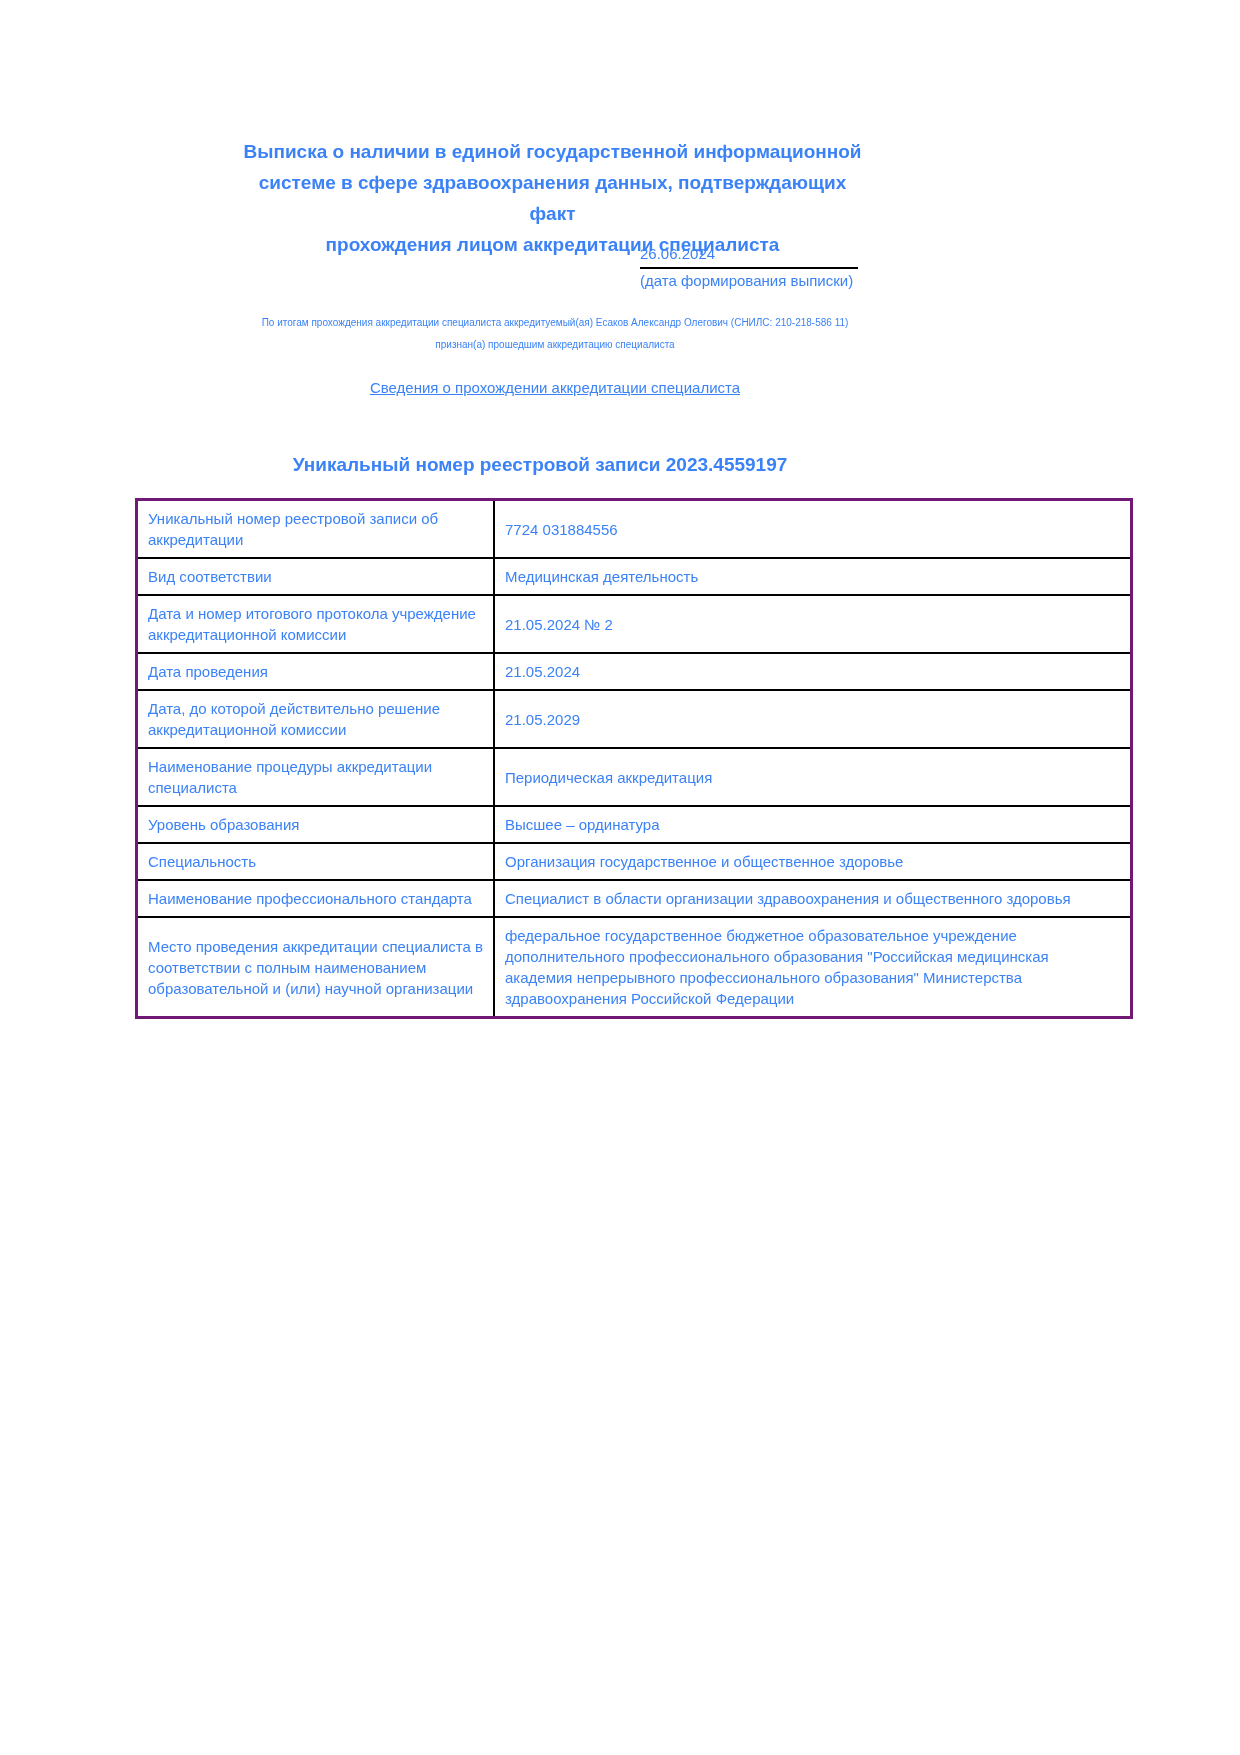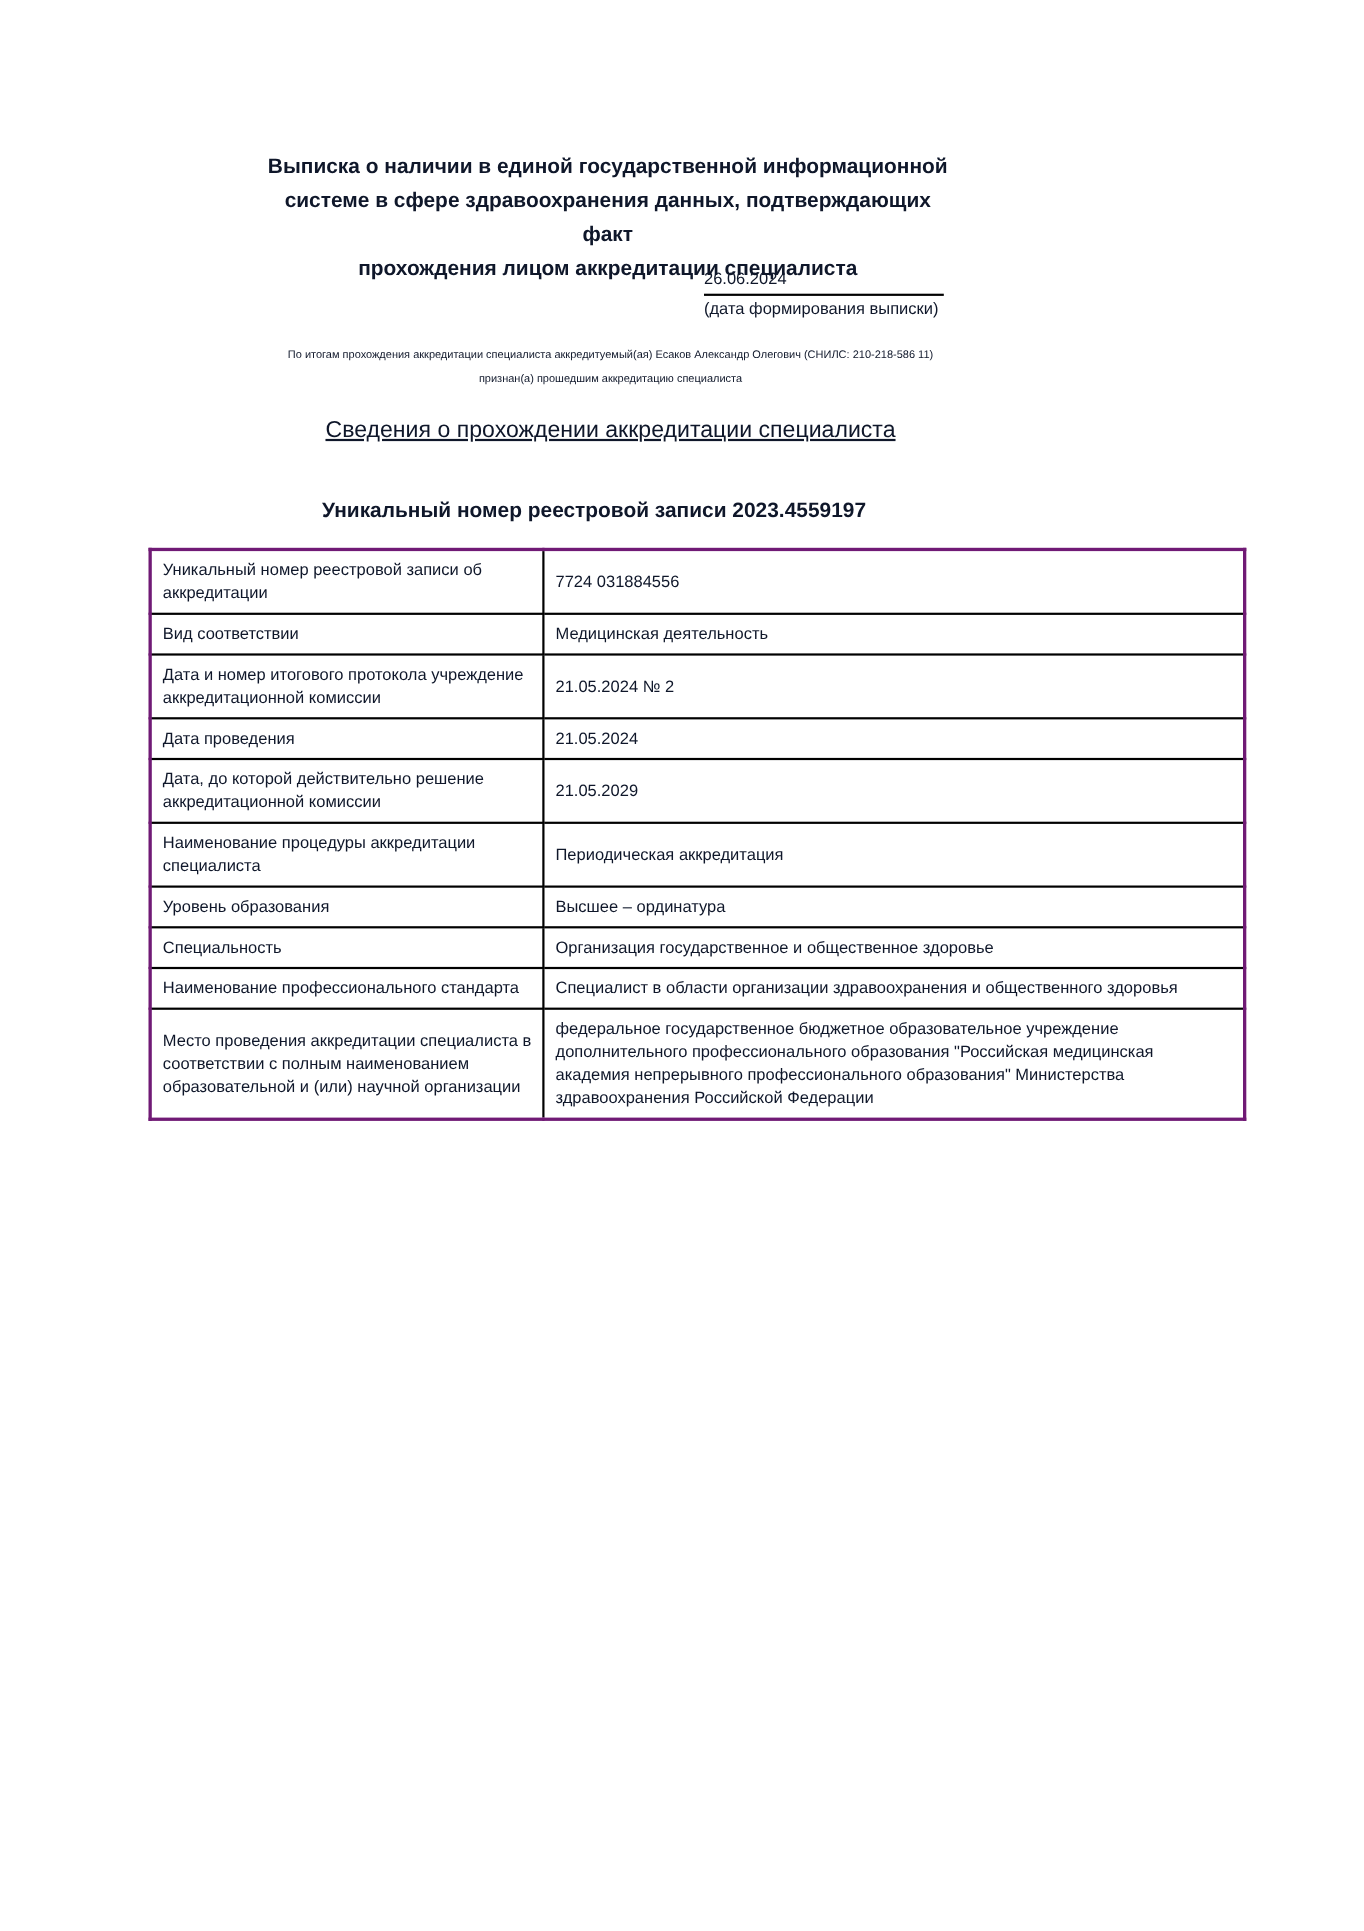--- a/index.html
+++ b/index.html
@@ -6,21 +6,21 @@
     margin: 0;
     padding: 0;
     background: #ffffff;
   }
   .page {
     position: relative;
     width: 1240px;
     height: 1755px;
     background: #ffffff;
     font-family: "Liberation Sans", sans-serif;
-    color: #0f172a;
+    color: #3b82f6;
     overflow: hidden;
   }
 
   .doc-title {
     position: absolute;
     top: 136px;
     left: 240px;
     width: 625px;
     text-align: center;
     font-size: 19px;
@@ -56,21 +56,21 @@
     font-size: 10px;
     line-height: 22px;
   }
 
   .section-heading {
     position: absolute;
     top: 379px;
     left: 140px;
     width: 830px;
     text-align: center;
-    font-size: 21px;
+    font-size: 15px;
   }
   .section-heading span {
     text-decoration: underline;
   }
 
   .registry-subtitle {
     position: absolute;
     top: 454px;
     left: 125px;
     width: 830px;

